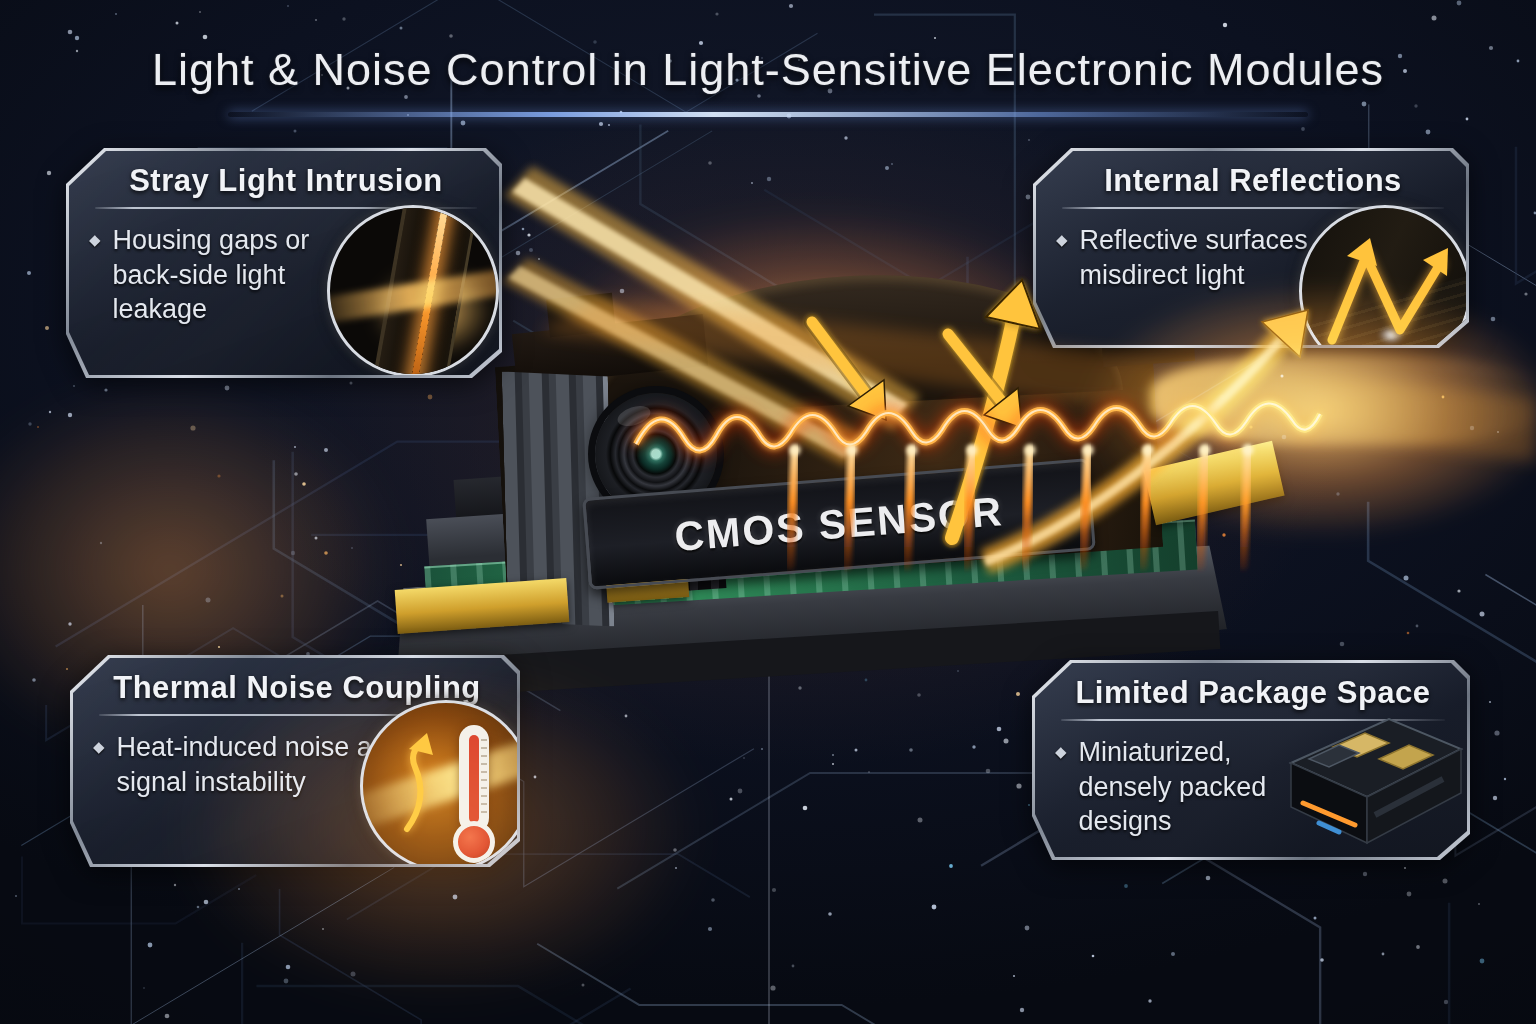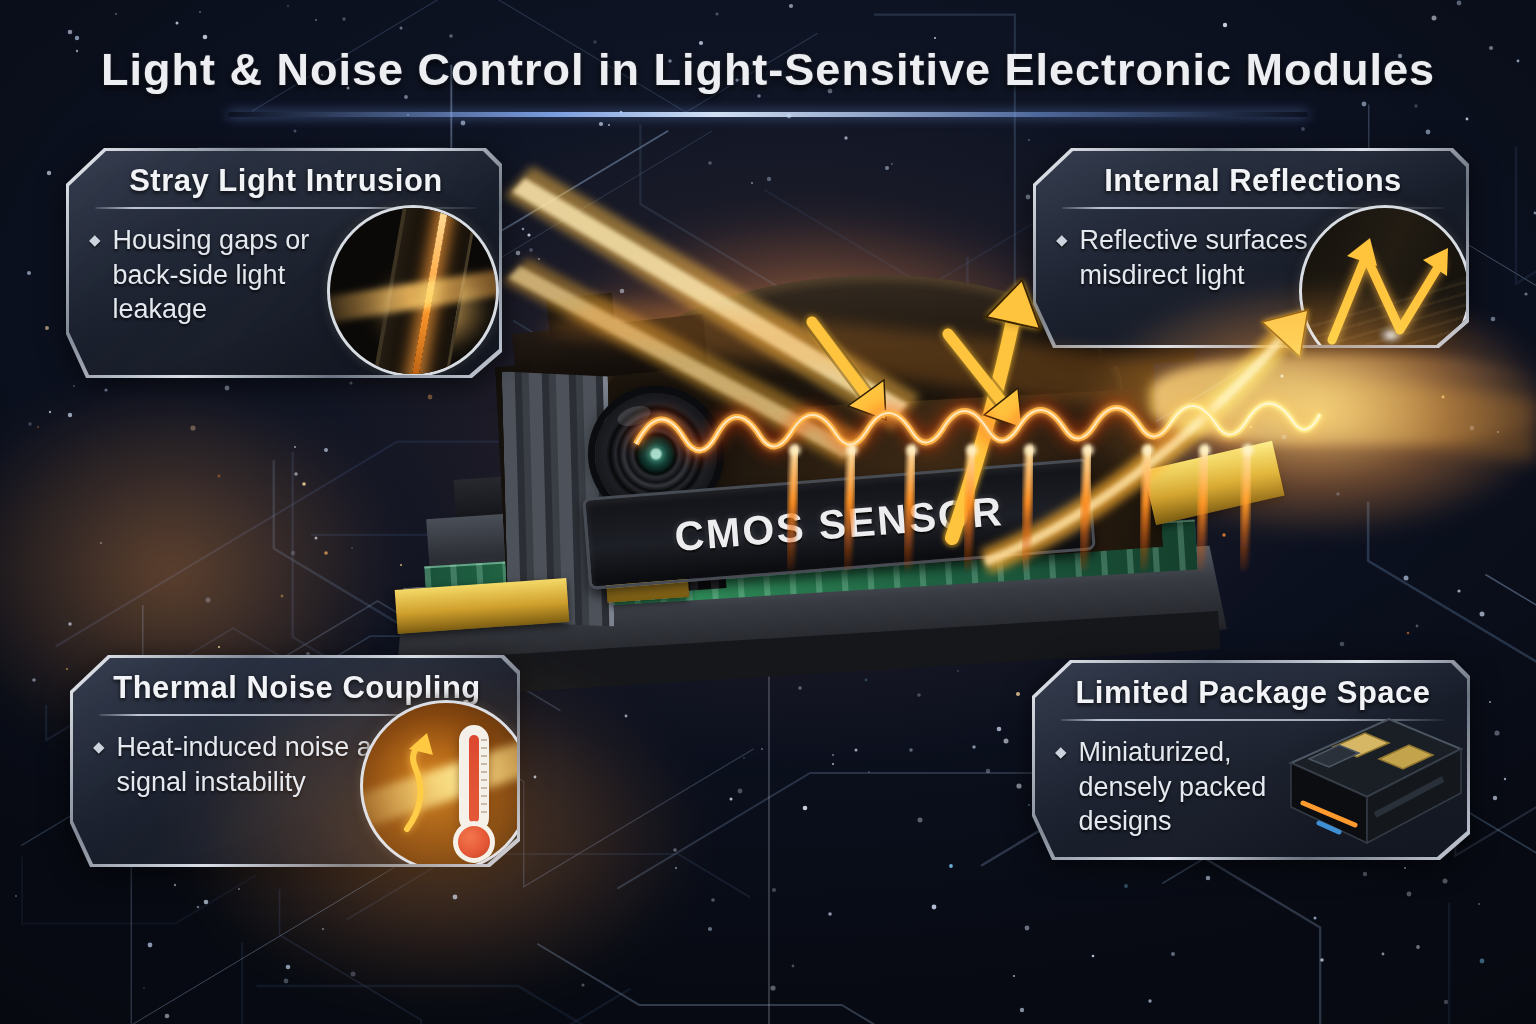--- a/index.html
+++ b/index.html
@@ -23,21 +23,21 @@
     background:radial-gradient(closest-side,rgba(255,150,50,.34),rgba(255,140,40,0));}
   .glow-burst{left:1080px;top:280px;width:480px;height:260px;z-index:5;filter:blur(8px);
     background:radial-gradient(closest-side,rgba(255,186,80,.9),rgba(255,150,45,.38) 55%,rgba(255,140,40,0));}
   .glow-burst2{left:1150px;top:355px;width:400px;height:90px;z-index:5;filter:blur(6px);border-radius:40%;
     background:linear-gradient(90deg,rgba(255,190,90,.85),rgba(255,160,60,.25) 70%,rgba(255,150,50,0));}
   #vignette{position:absolute;inset:0;z-index:6;pointer-events:none;
     background:radial-gradient(130% 120% at 50% 44%,rgba(0,0,0,0) 52%,rgba(4,5,9,.55) 88%,rgba(3,4,7,.8) 100%);}
 
   
   #title{position:absolute;left:0;top:44px;width:100%;text-align:center;z-index:8;
-    font-size:45px;font-weight:bold;letter-spacing:1px;color:#eceef2;
+    font-size:45px;font-weight:normal;letter-spacing:1px;color:#eceef2;
     text-shadow:0 3px 6px rgba(0,0,0,.85),0 0 2px rgba(255,255,255,.25);}
   #title-underline{position:absolute;left:228px;top:112px;width:1080px;height:5px;z-index:8;border-radius:3px;
     background:linear-gradient(90deg,rgba(110,150,220,0),rgba(140,180,255,.85) 30%,rgba(220,235,255,.95) 45%,rgba(120,160,235,.6) 75%,rgba(110,150,220,0));
     box-shadow:0 0 12px rgba(130,170,255,.55);}
 
   
   .callout{position:absolute;z-index:3;filter:drop-shadow(0 6px 14px rgba(0,0,0,.6));}
   .frame{position:absolute;inset:0;
     background:linear-gradient(135deg,#eef1f6,#828a97 28%,#d9dee7 52%,#6b7380 74%,#c9cfd9);
     clip-path:polygon(38px 0,calc(100% - 16px) 0,100% 16px,100% calc(100% - 26px),calc(100% - 30px) 100%,20px 100%,0 calc(100% - 44px),0 36px);}

